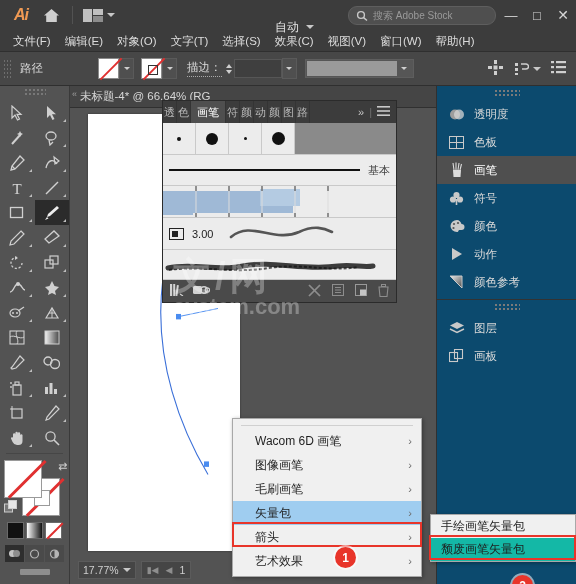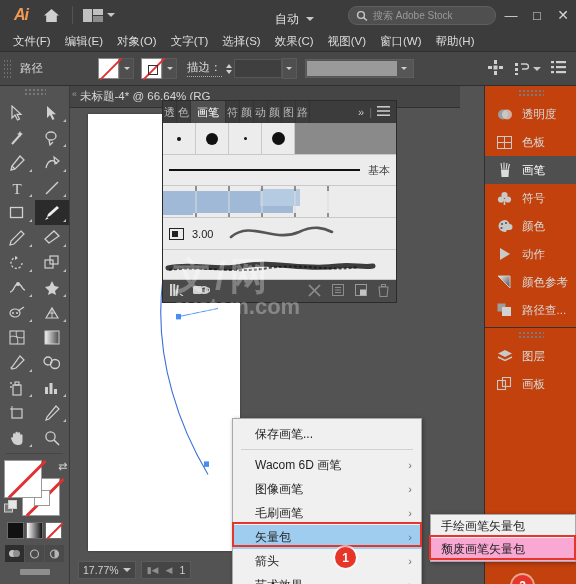--- a/index.html
+++ b/index.html
@@ -26,21 +26,21 @@
     font-style: italic; letter-spacing: -1px; padding-left: 8px;
   }
   .home-icon { width: 34px; text-align: center; }
   .home-icon svg { display:block; margin:0 auto; }
   .tb-sep { width: 1px; height: 18px; background: #525252; margin: 0 4px; }
   .arrange-icon { display:flex; align-items:center; gap:4px; padding: 0 6px; }
   .chev { display:inline-block; width:0;height:0;
     border-left:4px solid transparent;border-right:4px solid transparent;
     border-top:4px solid #c8c8c8; }
   .auto-group {
-    position: absolute; left: 275px; top: 4px; height:30px;
+    position: absolute; left: 275px; top: 12px; height:30px;
     display:flex; align-items:center; gap:7px;
   }
   .auto-label { font-size: 12px; color: #e2e2e2; }
   .stock-search {
     position:absolute; left: 348px; top: 6px;
     width: 148px; height: 19px;
     background: #4f4f4f; border: 1px solid #5e5e5e; border-radius: 9px;
     display:flex; align-items:center; padding: 0 7px; gap: 5px;
   }
   .stock-search .ph { color: #9a9a9a; font-size: 10px; }
@@ -204,22 +204,22 @@
   .bp-row-charcoal { height:30px; border-bottom:1px solid #c9c9c9; position:relative; overflow:hidden;}
   .bp-footer { height:22px; background:#4a4a4a; display:flex; align-items:center; gap:9px; padding:0 7px; }
   .bp-footer .right { margin-left:auto; display:flex; gap:11px; align-items:center; }
   .wm {
     position:absolute; pointer-events:none; color:rgba(255,255,255,.30);
     font-weight:bold; z-index:5;
   }
 
   
   .dock {
-    position:absolute; right:0; top:0; width:92px; bottom:0;
-    background:#c2410c; border-left:1px solid #303030;
+    position:absolute; right:0; top:0; width:140px; bottom:0;
+    background:#0c4a6e; border-left:1px solid #303030;
   }
   .dock-grip { height:9px; margin:3px auto 2px; width:26px;
     background-image: radial-gradient(#7a7a7a 1px, transparent 1px);
     background-size: 4px 4px; }
   .dock-item {
     height:28px; display:flex; align-items:center; gap:9px; padding-left:11px;
     font-size:11.5px; color:#d8d8d8;
   }
   .dock-item.active { background:#4f4f4f; color:#ffffff; }
   .dock-ico { width:17px; display:flex; align-items:center; justify-content:center; }
@@ -243,21 +243,21 @@
   .redbox { position:absolute; border:2px solid #e8352a; pointer-events:none; z-index:70; }
 
   
   .submenu {
     position:absolute; left:430px; top:428px; width:146px;
     background:#f0f0f0; border:1px solid #a8a8a8;
     z-index:60; font-size:12px; color:#1f1f1f;
     box-shadow: 1px 1px 4px rgba(0,0,0,.35);
   }
   .sub-item { height:23px; display:flex; align-items:center; padding-left:10px; white-space:nowrap; }
-  .sub-item.sel { background:#f9a8d4; }
+  .sub-item.sel { background:#14b8a6; }
 
   
   .badge {
     position:absolute; width:21px;height:21px;border-radius:50%;
     background:#e8352a; color:#fff; font-size:12px; font-weight:bold;
     display:flex;align-items:center;justify-content:center; z-index:80;
     box-shadow:0 0 0 2px rgba(255,255,255,.55);
   }
 </style>
 </head>
@@ -740,29 +740,20 @@
                 <stop offset="1" stop-color="#4a4a4a"></stop>
               </linearGradient>
             </defs>
             <path d="M1 1 L13 1 L13 13 Z" fill="url(#cg)" stroke="#c9c9c9" stroke-width="1"></path>
           </svg>
       </span>
       <span>颜色参考</span>
     </div>
 
 
-    <div class="dock-item">
-      <span class="dock-ico">
-        <svg width="15" height="14" viewBox="0 0 15 14">
-            <rect x="0.5" y="0.5" width="8" height="8" fill="#9e9e9e"></rect>
-            <rect x="5" y="4" width="9" height="9" fill="#d2d2d2"></rect>
-          </svg>
-      </span>
-      <span>路径查...</span>
-    </div>
 
     <div class="dock-div"></div>
     <div class="dock-grip"></div>
 
     <div class="dock-item">
       <span class="dock-ico">
         <svg width="16" height="14" viewBox="0 0 16 14">
             <path d="M8 1 L15 4.5 L8 8 L1 4.5 Z" fill="#c9c9c9"></path>
             <path d="M1 8 L8 11.5 L15 8" fill="none" stroke="#c9c9c9" stroke-width="1.4"></path>
           </svg>
@@ -914,23 +905,20 @@
           <svg width="11" height="13" viewBox="0 0 11 13">
               <path d="M1 3 L10 3 L9 12.5 L2 12.5 Z" fill="none" stroke="#8d8d8d" stroke-width="1.1"></path>
               <rect x="3.5" y="0.5" width="4" height="2" fill="none" stroke="#8d8d8d"></rect>
             </svg>
         </span>
       </span>
     </div>
   </div>
 
   <div class="ctxmenu">
-    <div class="ctx-item">
-      <span>保存画笔...</span>
-    </div>
     <div class="ctx-sep"></div>
 
     <div class="ctx-item">
       <span>Wacom 6D 画笔</span>
       <span class="arw">›</span>
     </div>
     <div class="ctx-item">
       <span>图像画笔</span>
       <span class="arw">›</span>
     </div>

